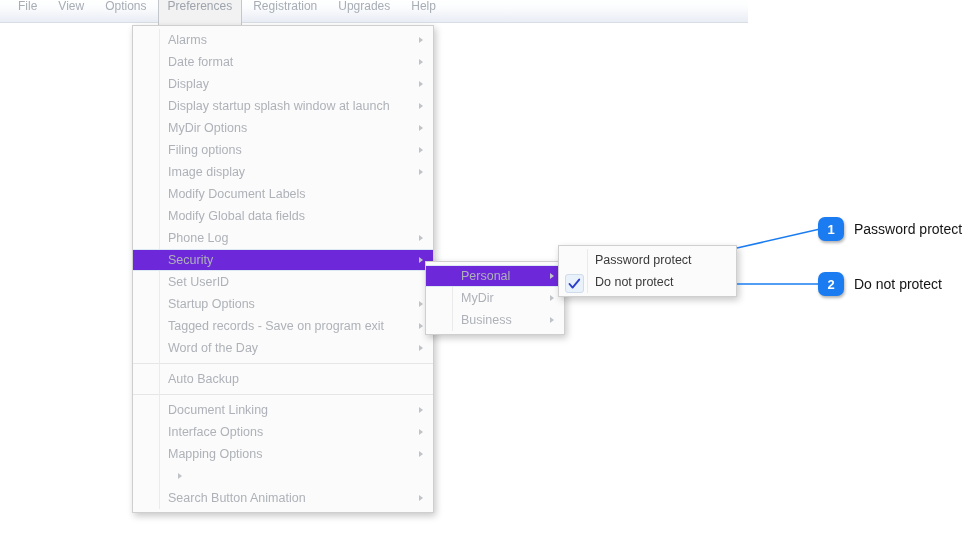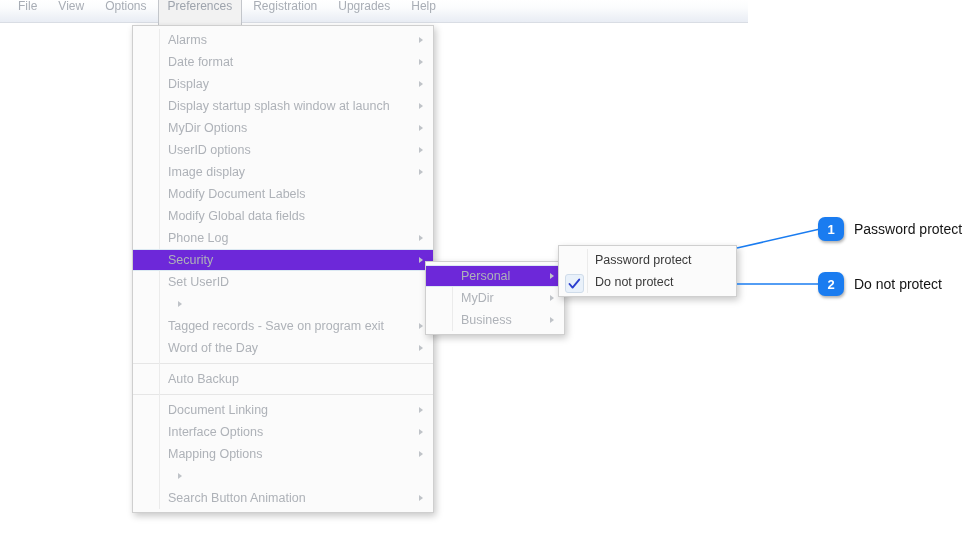--- a/index.html
+++ b/index.html
@@ -213,21 +213,21 @@
       </div>
       <div class="menu-item">
         <span class="label">Display startup splash window at launch</span>
         <span class="arrow"></span>
       </div>
       <div class="menu-item">
         <span class="label">MyDir Options</span>
         <span class="arrow"></span>
       </div>
       <div class="menu-item">
-        <span class="label">UserID options</span>
+        <span class="label">Filing options</span>
         <span class="arrow"></span>
       </div>
       <div class="menu-item">
         <span class="label">Image display</span>
         <span class="arrow"></span>
       </div>
       <div class="menu-item">
         <span class="label">Modify Document Labels</span>
       </div>
       <div class="menu-item">
@@ -238,20 +238,21 @@
         <span class="arrow"></span>
       </div>
       <div class="menu-item highlight">
         <span class="label">Security</span>
         <span class="arrow"></span>
       </div>
       <div class="menu-item">
         <span class="label">Set UserID</span>
       </div>
       <div class="menu-item">
+        <span class="label">Startup Options</span>
         <span class="arrow"></span>
       </div>
       <div class="menu-item">
         <span class="label">Tagged records - Save on program exit</span>
         <span class="arrow"></span>
       </div>
       <div class="menu-item">
         <span class="label">Word of the Day</span>
         <span class="arrow"></span>
       </div>

